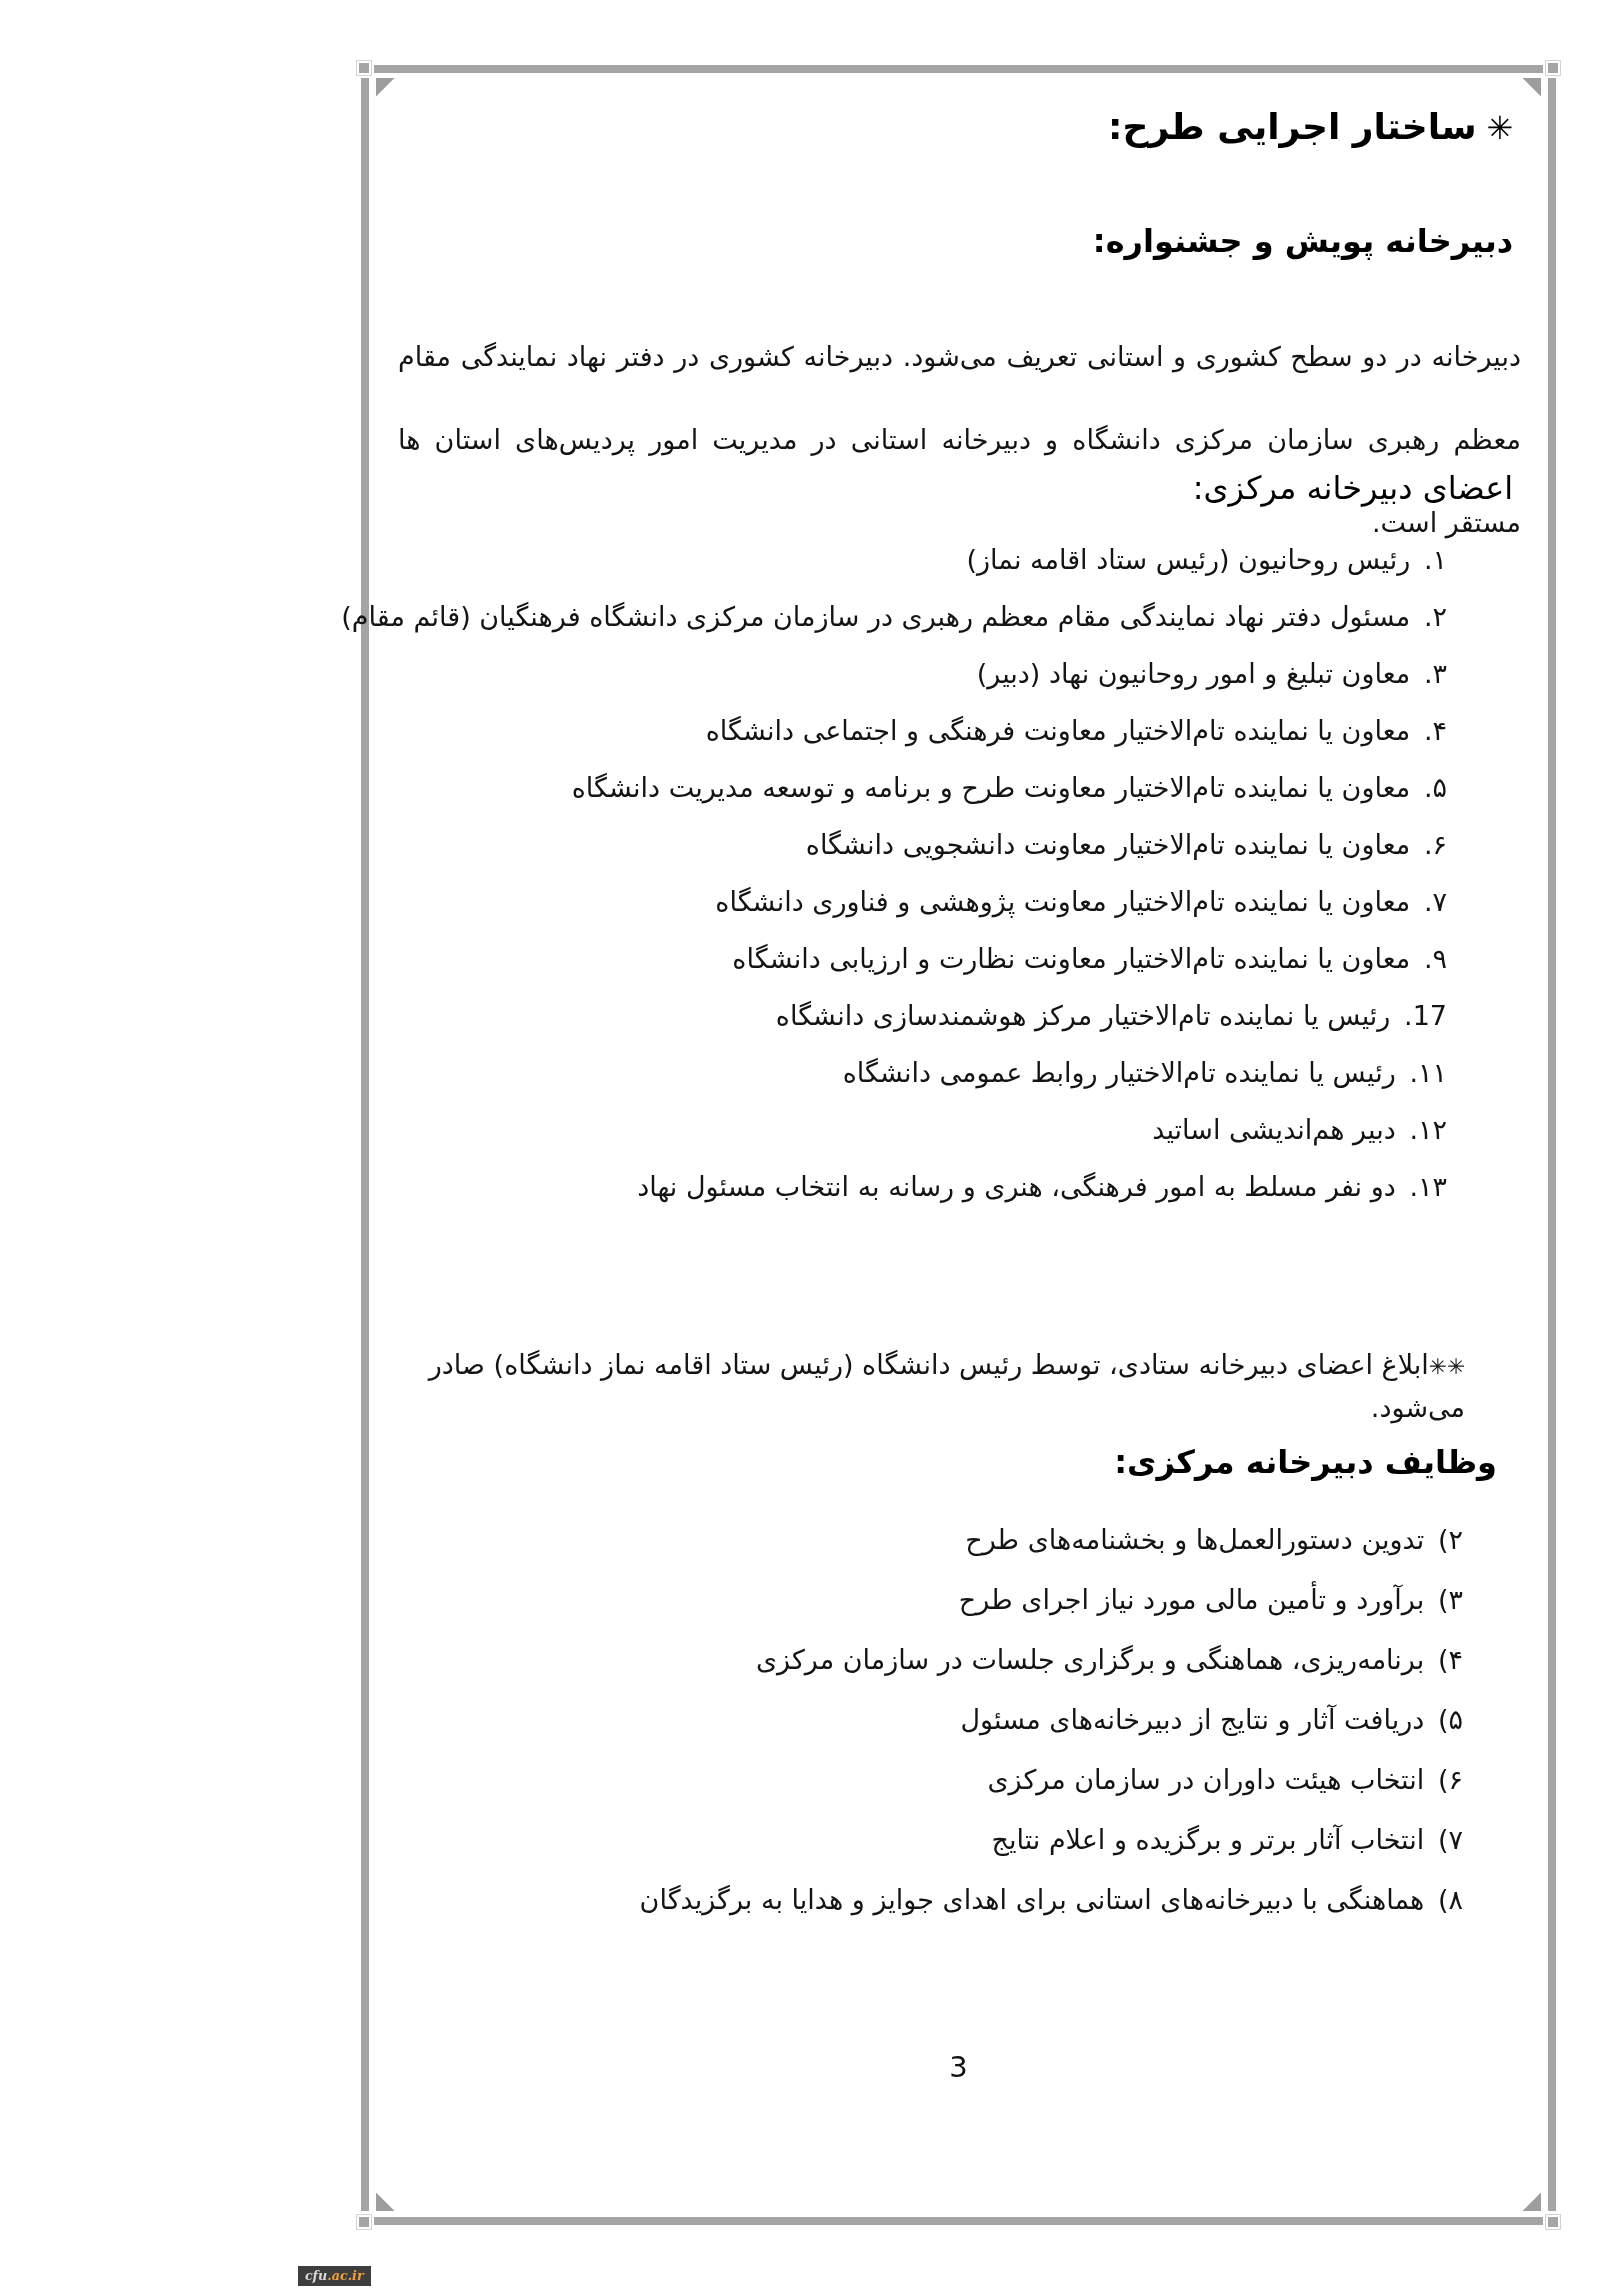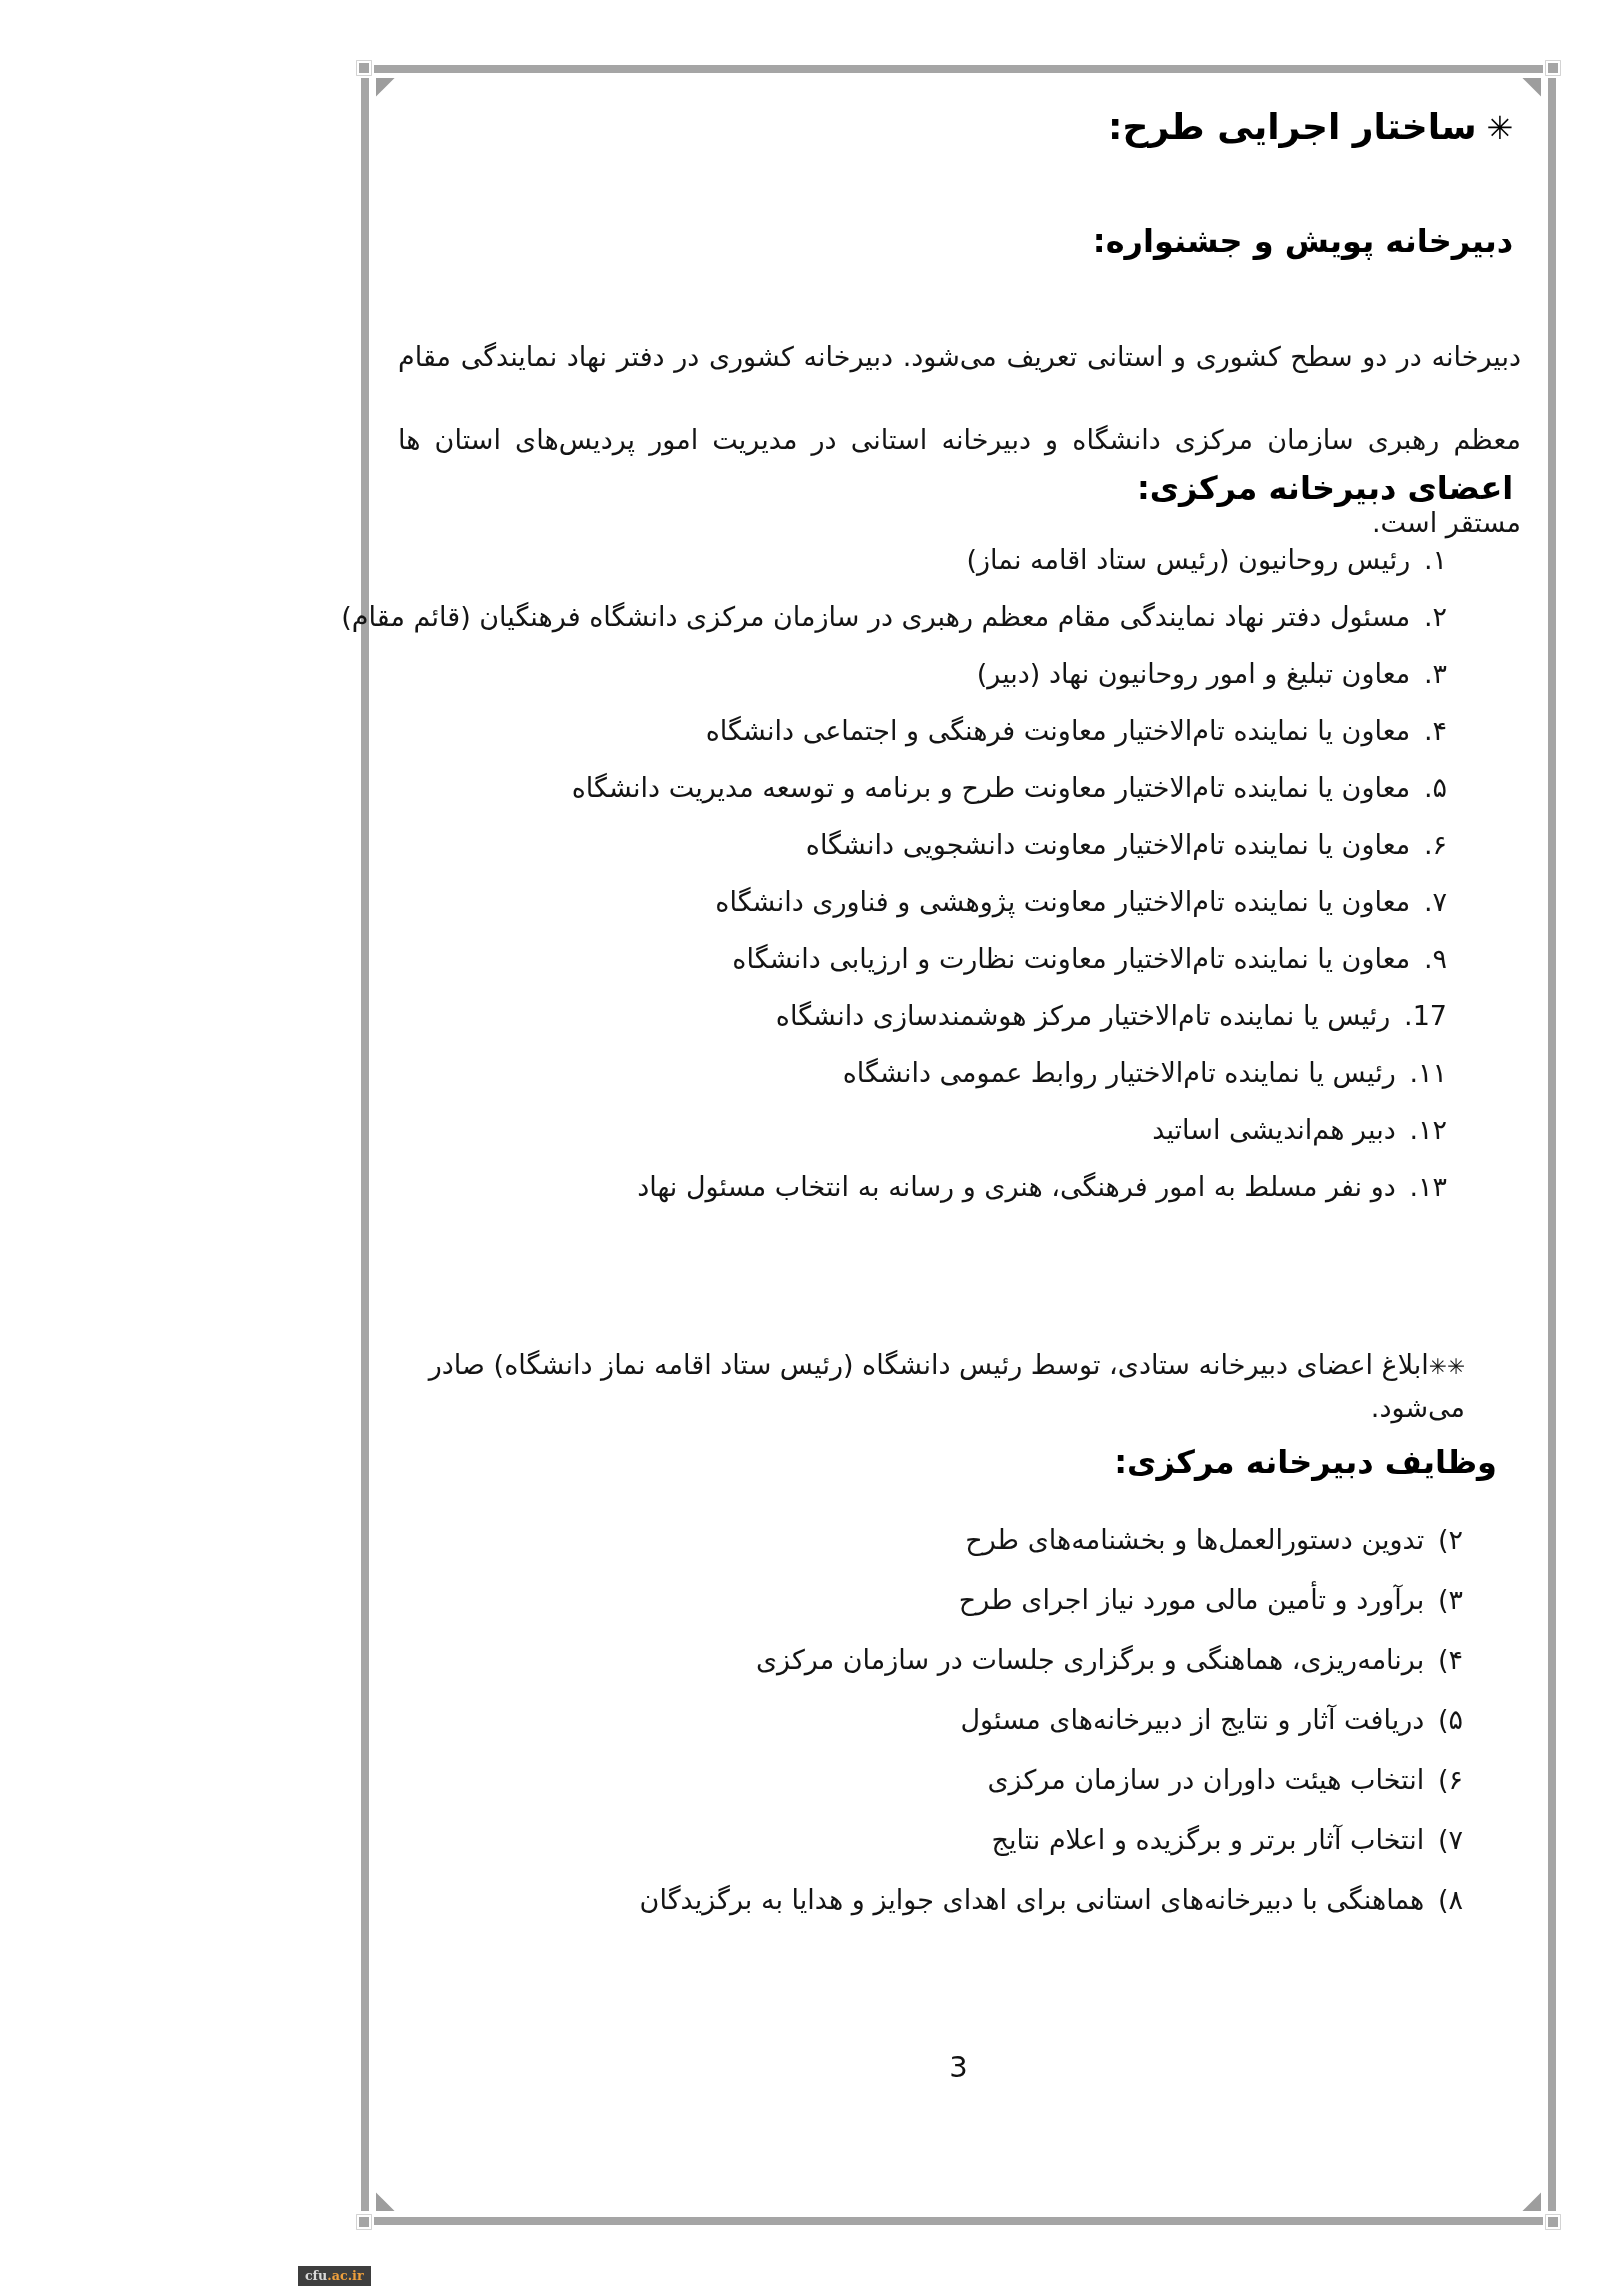--- a/index.html
+++ b/index.html
@@ -35,21 +35,21 @@
 
   .h1 { position:absolute; top:106px; right:7.8px; left:0;
         font-size:36px; font-weight:700; color:#000; letter-spacing:0; }
   .h1 .star { font-size:32px; margin-left:9.8px; }
   .h2 { position:absolute; top:222px; right:7.8px; left:0;
         font-size:32px; font-weight:700; color:#000; }
   .para { position:absolute; top:288px; right:0; left:2px;
           font-size:27px; line-height:83px;
           text-align:justify; text-align-last:right; }
   .h3 { position:absolute; top:469px; right:7.8px; left:0;
-        font-size:32px; font-weight:700; color:#000; }
+        font-size:32px; font-weight:400; color:#000; }
 
   ol.doc-list { position:absolute; margin:0; list-style:none; left:0; }
   ol.members { top:531px; right:0; padding:0 74px 0 0; }
   ol.members li { line-height:57px; font-size:27px; white-space:nowrap; }
   ol.duties { top:1510px; right:0; padding:0 58px 0 0; }
   ol.duties li { line-height:60px; font-size:27px; white-space:nowrap; }
   .doc-list .num { margin-left:13.7px; }
 
   .note { position:absolute; top:1344px; right:56px; left:0;
           font-size:27px; line-height:41px; }
@@ -57,21 +57,21 @@
   .h4 { position:absolute; top:1443px; right:24px; left:0;
         font-size:32px; font-weight:700; color:#000; }
 
   .page-number { position:absolute; top:2050px; right:0; left:0;
                  text-align:center; font-size:29px; color:#111;
                  font-family:"DejaVu Sans", sans-serif; direction:ltr; }
 
   
   .badge { position:absolute; left:2px; top:2266px;
            background:#3e3e3e; color:#d9d9d9;
-           font-weight:700; font-size:12.7px;
+           font-style:italic; font-weight:700; font-size:12.7px;
            padding:2px 6.9px 2.9px 6.9px; direction:ltr;
            font-family:"DejaVu Serif", serif; }
   .badge .accent { color:#f0a03c; }
 </style>
 </head>
 <body>
 
 <div class="page">
 
   <div class="frame-bar top"></div>

